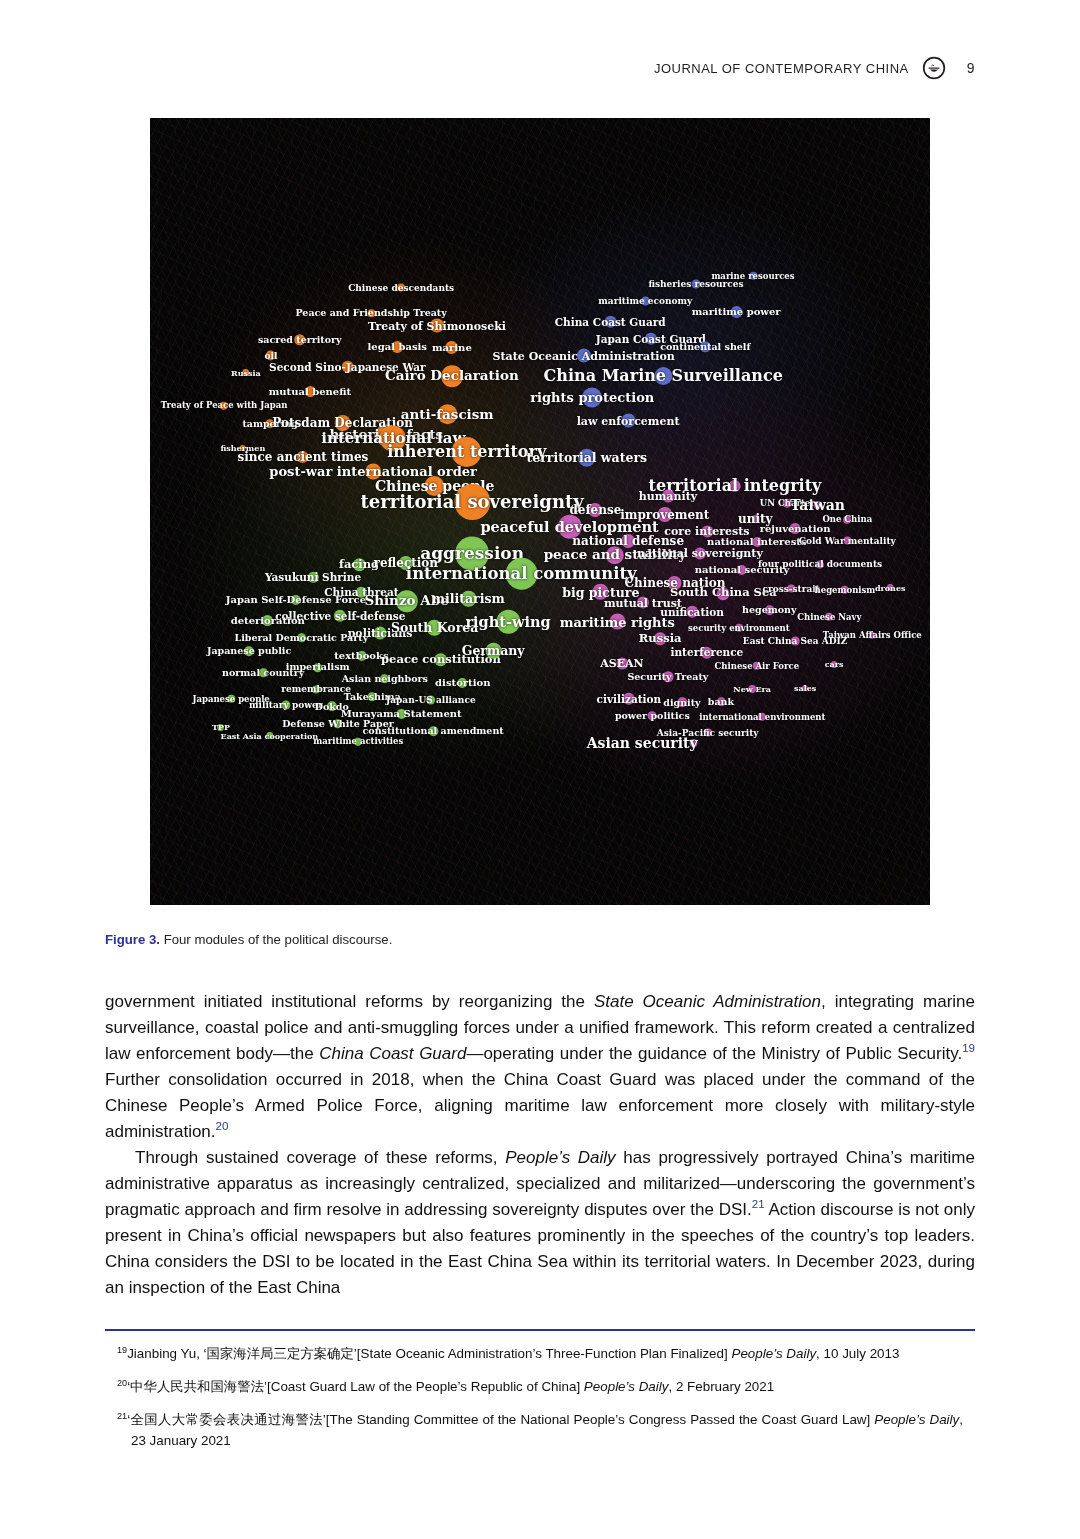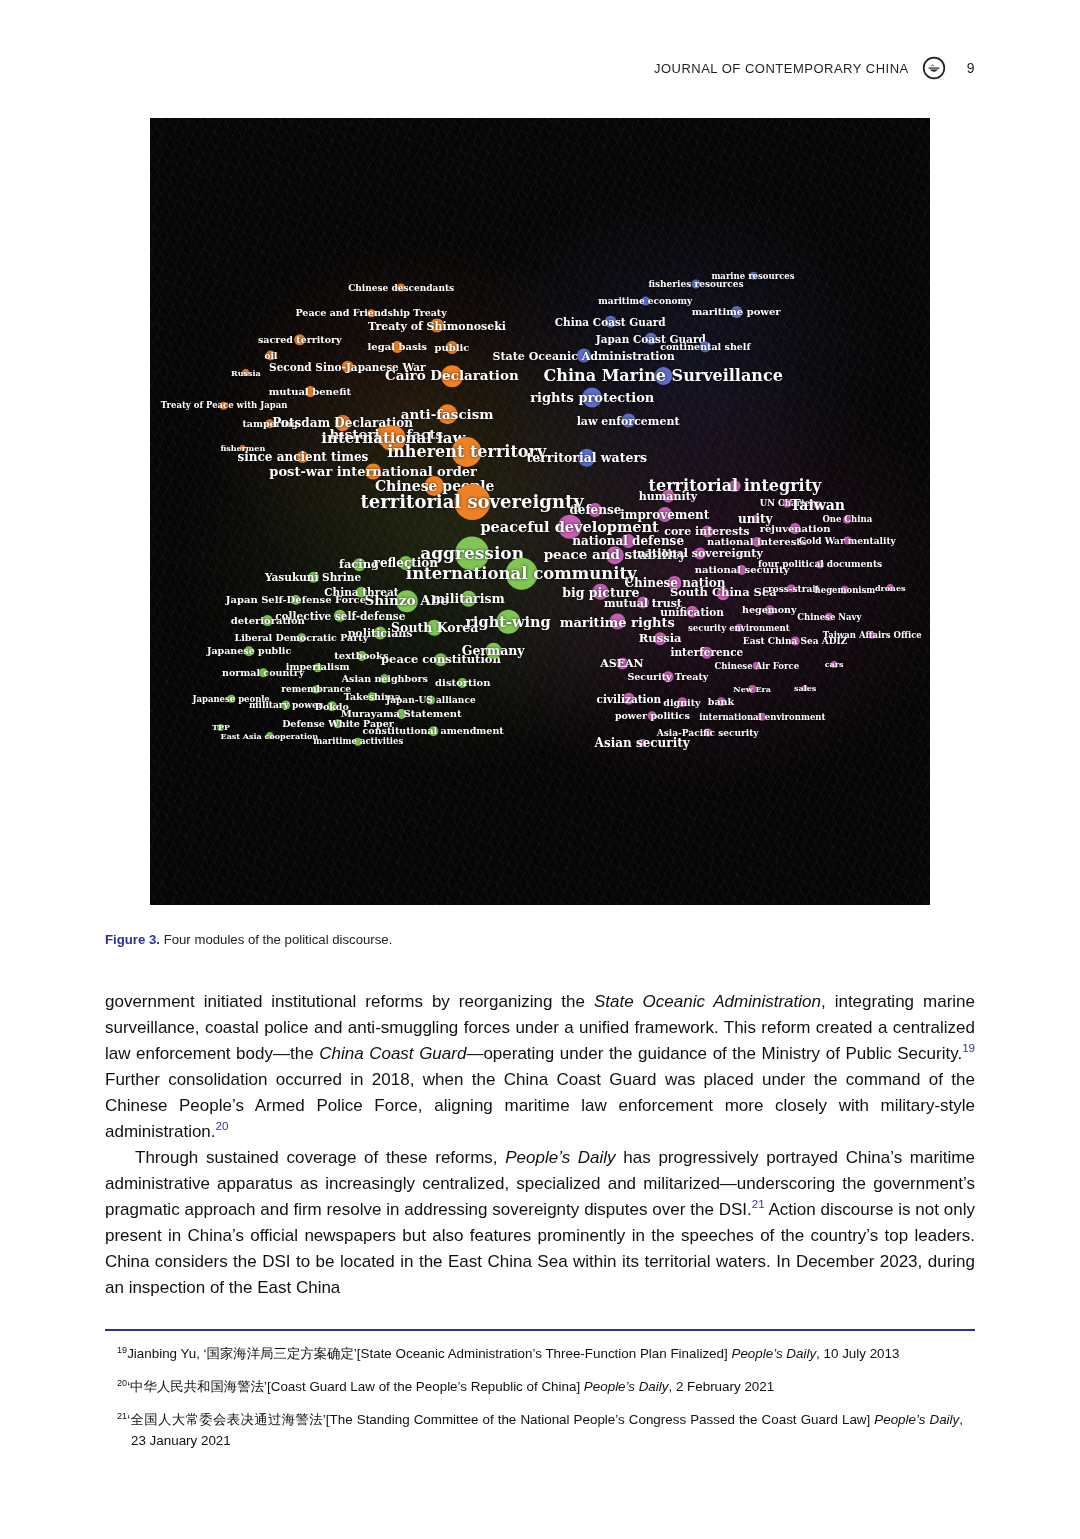--- a/index.html
+++ b/index.html
@@ -91,21 +91,21 @@
         <div class="node" style="left: 19.2%; top: 28.2%; font-size: 9.5px;">
           <span class="dot" style="height: 11px; width: 11px; background: rgb(239, 129, 37);"></span>
           <span class="lbl">sacred territory</span>
         </div>
         <div class="node" style="left: 31.7%; top: 29.1%; font-size: 10px;">
           <span class="dot" style="height: 12px; width: 12px; background: rgb(239, 129, 37);"></span>
           <span class="lbl">legal basis</span>
         </div>
         <div class="node" style="left: 38.7%; top: 29.2%; font-size: 10px;">
           <span class="dot" style="height: 13px; width: 13px; background: rgb(239, 129, 37);"></span>
-          <span class="lbl">public</span>
+          <span class="lbl">marine</span>
         </div>
         <div class="node" style="left: 15.5%; top: 30.2%; font-size: 9px;">
           <span class="dot" style="height: 10px; width: 10px; background: rgb(239, 129, 37);"></span>
           <span class="lbl">oil</span>
         </div>
         <div class="node" style="left: 25.3%; top: 31.6%; font-size: 10.5px;">
           <span class="dot" style="height: 12px; width: 12px; background: rgb(239, 129, 37);"></span>
           <span class="lbl">Second Sino-Japanese War</span>
         </div>
         <div class="node" style="left: 12.3%; top: 32.4%; font-size: 8px;">
@@ -393,21 +393,21 @@
           <span class="lbl">power politics</span>
         </div>
         <div class="node" style="left: 78.5%; top: 76.1%; font-size: 8.5px;">
           <span class="dot" style="height: 8px; width: 8px; background: rgb(199, 95, 181);"></span>
           <span class="lbl">international environment</span>
         </div>
         <div class="node" style="left: 71.5%; top: 78.1%; font-size: 9px;">
           <span class="dot" style="height: 8px; width: 8px; background: rgb(199, 95, 181);"></span>
           <span class="lbl">Asia-Pacific security</span>
         </div>
-        <div class="node" style="left: 63.1%; top: 79.4%; font-size: 12px;">
+        <div class="node" style="left: 63.1%; top: 79.4%; font-size: 14px; justify-content: flex-end;">
           <span class="dot" style="height: 8px; width: 8px; background: rgb(199, 95, 181);"></span>
           <span class="lbl">Asian security</span>
         </div>
         <div class="node" style="left: 41.3%; top: 55.3%; font-size: 17px;">
           <span class="dot" style="height: 34px; width: 34px; background: rgb(127, 198, 84);"></span>
           <span class="lbl">aggression</span>
         </div>
         <div class="node" style="left: 26.8%; top: 56.8%; font-size: 11.5px;">
           <span class="dot" style="height: 13px; width: 13px; background: rgb(127, 198, 84);"></span>
           <span class="lbl">facing</span>

